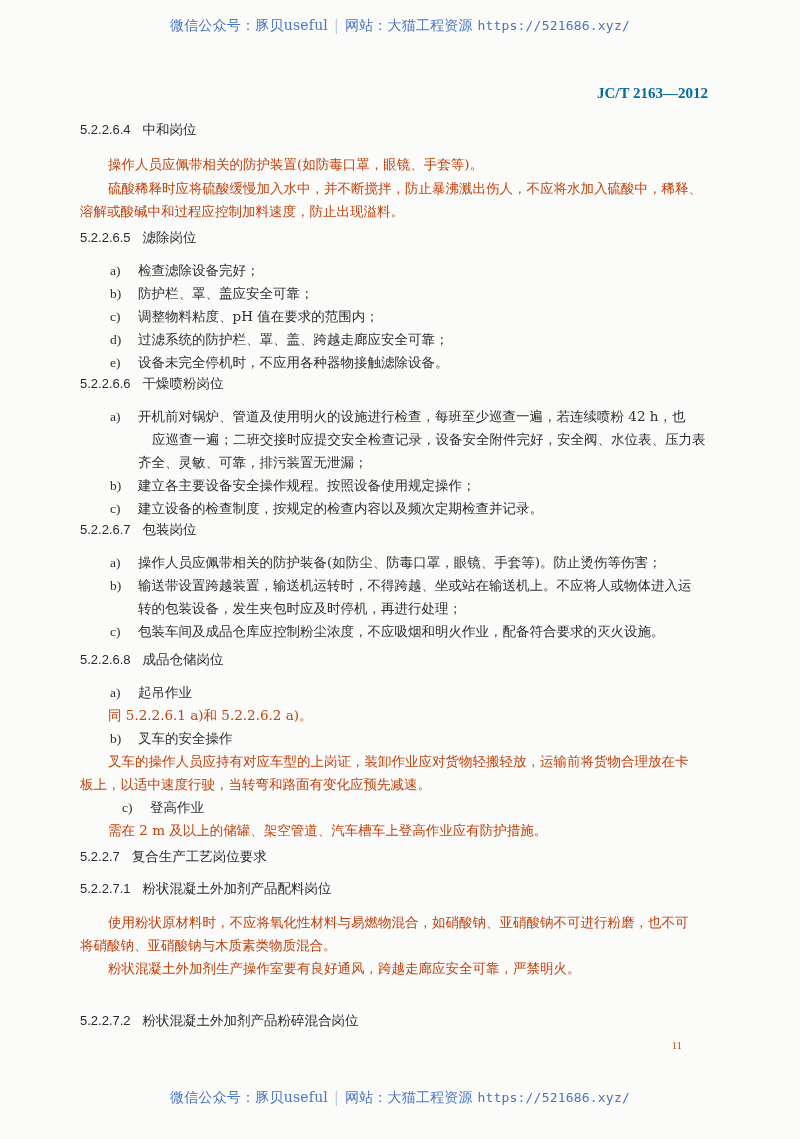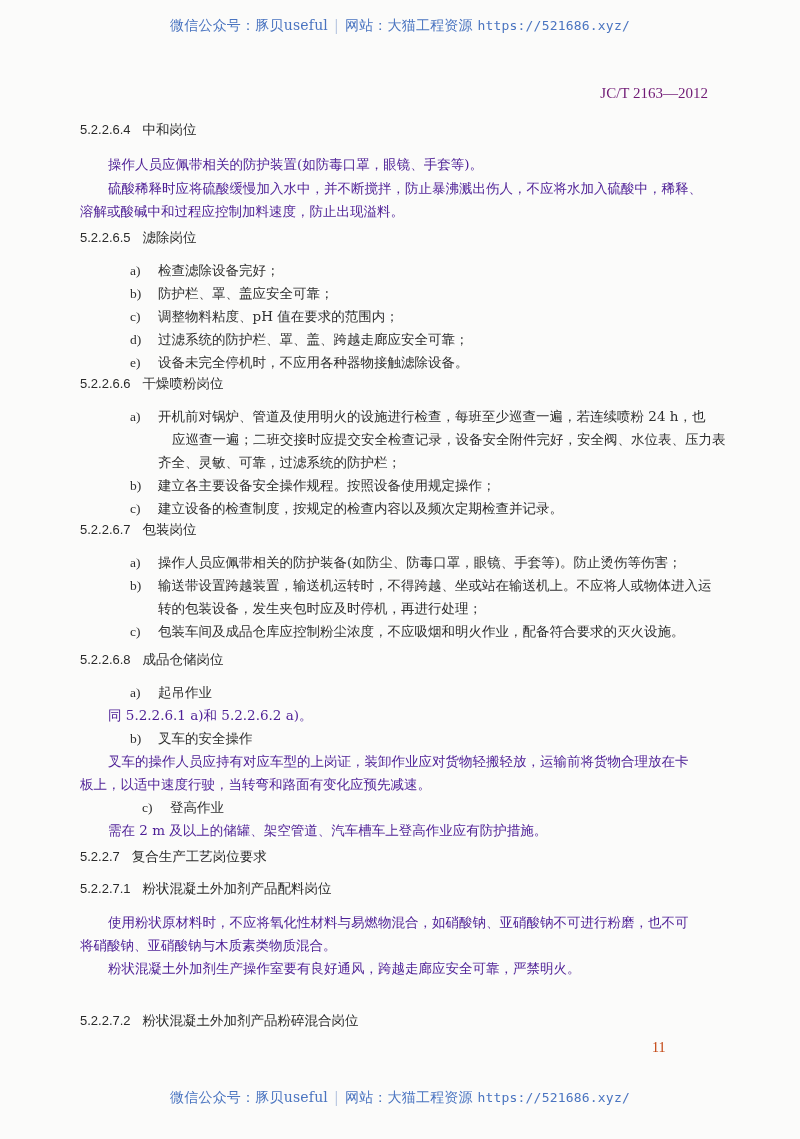--- a/index.html
+++ b/index.html
@@ -13,37 +13,37 @@
     position:absolute; left:0; width:800px; text-align:center;
     font-size:14px; color:#4a74c0; letter-spacing:0.2px;
     font-family:"DejaVu Serif",serif;
   }
   .watermark .mono { font-family:"DejaVu Sans Mono","Liberation Mono",monospace; font-size:13px; }
   .watermark .sep { color:#b8c6e0; margin:0 6px; }
   .wm-top { top:17px; }
   .wm-bottom { top:1089px; }
   .std-code {
     position:absolute; right:92px; top:85px;
-    font-family:"Liberation Serif",serif; font-weight:normal; font-size:15px; color:#701a75;
+    font-family:"Liberation Serif",serif; font-weight:bold; font-size:15px; color:#0369a1;
   }
   .page-num {
-    position:absolute; left:652px; top:1040px;
-    font-family:"Liberation Serif",serif; font-size:14px; color:#c2410c;
+    position:absolute; left:672px; top:1040px;
+    font-family:"Liberation Serif",serif; font-size:10px; color:#c2410c;
   }
   .content { position:absolute; left:80px; top:0; width:640px; }
   .h {
     position:absolute; left:0; font-size:13.5px; white-space:nowrap;
     font-family:"DejaVu Sans","Liberation Sans",sans-serif; color:#2a2a2a;
   }
   .h .num { font-family:Liberation Sans, sans-serif; font-size:13px; margin-right:12px; }
   .h .title { font-weight:normal; }
   .p {
-    position:absolute; font-size:13.5px; white-space:nowrap; color:#4c1d95;
+    position:absolute; font-size:13.5px; white-space:nowrap; color:#c2410c;
   }
-  .li { position:absolute; font-size:13.5px; white-space:nowrap; color:#2e2e2e;margin-left:20px; }
+  .li { position:absolute; font-size:13.5px; white-space:nowrap; color:#2e2e2e; }
   .li .mk { display:inline-block; width:28px; font-family:"Liberation Serif",serif; }
 </style>
 </head>
 <body>
 
 <div class="watermark wm-top">
   <span>微信公众号：豚贝useful</span><span class="sep">|</span><span>网站：大猫工程资源</span> <span class="mono">https://521686.xyz/</span>
 </div>
 
 <div class="std-code">JC/T 2163—2012</div>
@@ -62,23 +62,23 @@
   </div>
   <div class="li" style="top:262px;left:30px"><span class="mk">a)</span><span>检查滤除设备完好；</span></div>
   <div class="li" style="top:285px;left:30px"><span class="mk">b)</span><span>防护栏、罩、盖应安全可靠；</span></div>
   <div class="li" style="top:308px;left:30px"><span class="mk">c)</span><span>调整物料粘度、pH 值在要求的范围内；</span></div>
   <div class="li" style="top:331px;left:30px"><span class="mk">d)</span><span>过滤系统的防护栏、罩、盖、跨越走廊应安全可靠；</span></div>
   <div class="li" style="top:354px;left:30px"><span class="mk">e)</span><span>设备未完全停机时，不应用各种器物接触滤除设备。</span></div>
 
   <div class="h" style="top:375px">
     <span class="num">5.2.2.6.6</span><span class="title">干燥喷粉岗位</span>
   </div>
-  <div class="li" style="top:408px;left:30px"><span class="mk">a)</span><span>开机前对锅炉、管道及使用明火的设施进行检查，每班至少巡查一遍，若连续喷粉 24 h，也</span></div>
+  <div class="li" style="top:408px;left:30px"><span class="mk">a)</span><span>开机前对锅炉、管道及使用明火的设施进行检查，每班至少巡查一遍，若连续喷粉 42 h，也</span></div>
   <div class="li" style="top:431px;left:72px">应巡查一遍；二班交接时应提交安全检查记录，设备安全附件完好，安全阀、水位表、压力表</div>
-  <div class="li" style="top:454px;left:58px">齐全、灵敏、可靠，过滤系统的防护栏；</div>
+  <div class="li" style="top:454px;left:58px">齐全、灵敏、可靠，排污装置无泄漏；</div>
   <div class="li" style="top:477px;left:30px"><span class="mk">b)</span><span>建立各主要设备安全操作规程。按照设备使用规定操作；</span></div>
   <div class="li" style="top:500px;left:30px"><span class="mk">c)</span><span>建立设备的检查制度，按规定的检查内容以及频次定期检查并记录。</span></div>
 
   <div class="h" style="top:521px">
     <span class="num">5.2.2.6.7</span><span class="title">包装岗位</span>
   </div>
   <div class="li" style="top:554px;left:30px"><span class="mk">a)</span><span>操作人员应佩带相关的防护装备(如防尘、防毒口罩，眼镜、手套等)。防止烫伤等伤害；</span></div>
   <div class="li" style="top:577px;left:30px"><span class="mk">b)</span><span>输送带设置跨越装置，输送机运转时，不得跨越、坐或站在输送机上。不应将人或物体进入运</span></div>
   <div class="li" style="top:600px;left:58px">转的包装设备，发生夹包时应及时停机，再进行处理；</div>
   <div class="li" style="top:623px;left:30px"><span class="mk">c)</span><span>包装车间及成品仓库应控制粉尘浓度，不应吸烟和明火作业，配备符合要求的灭火设施。</span></div>

